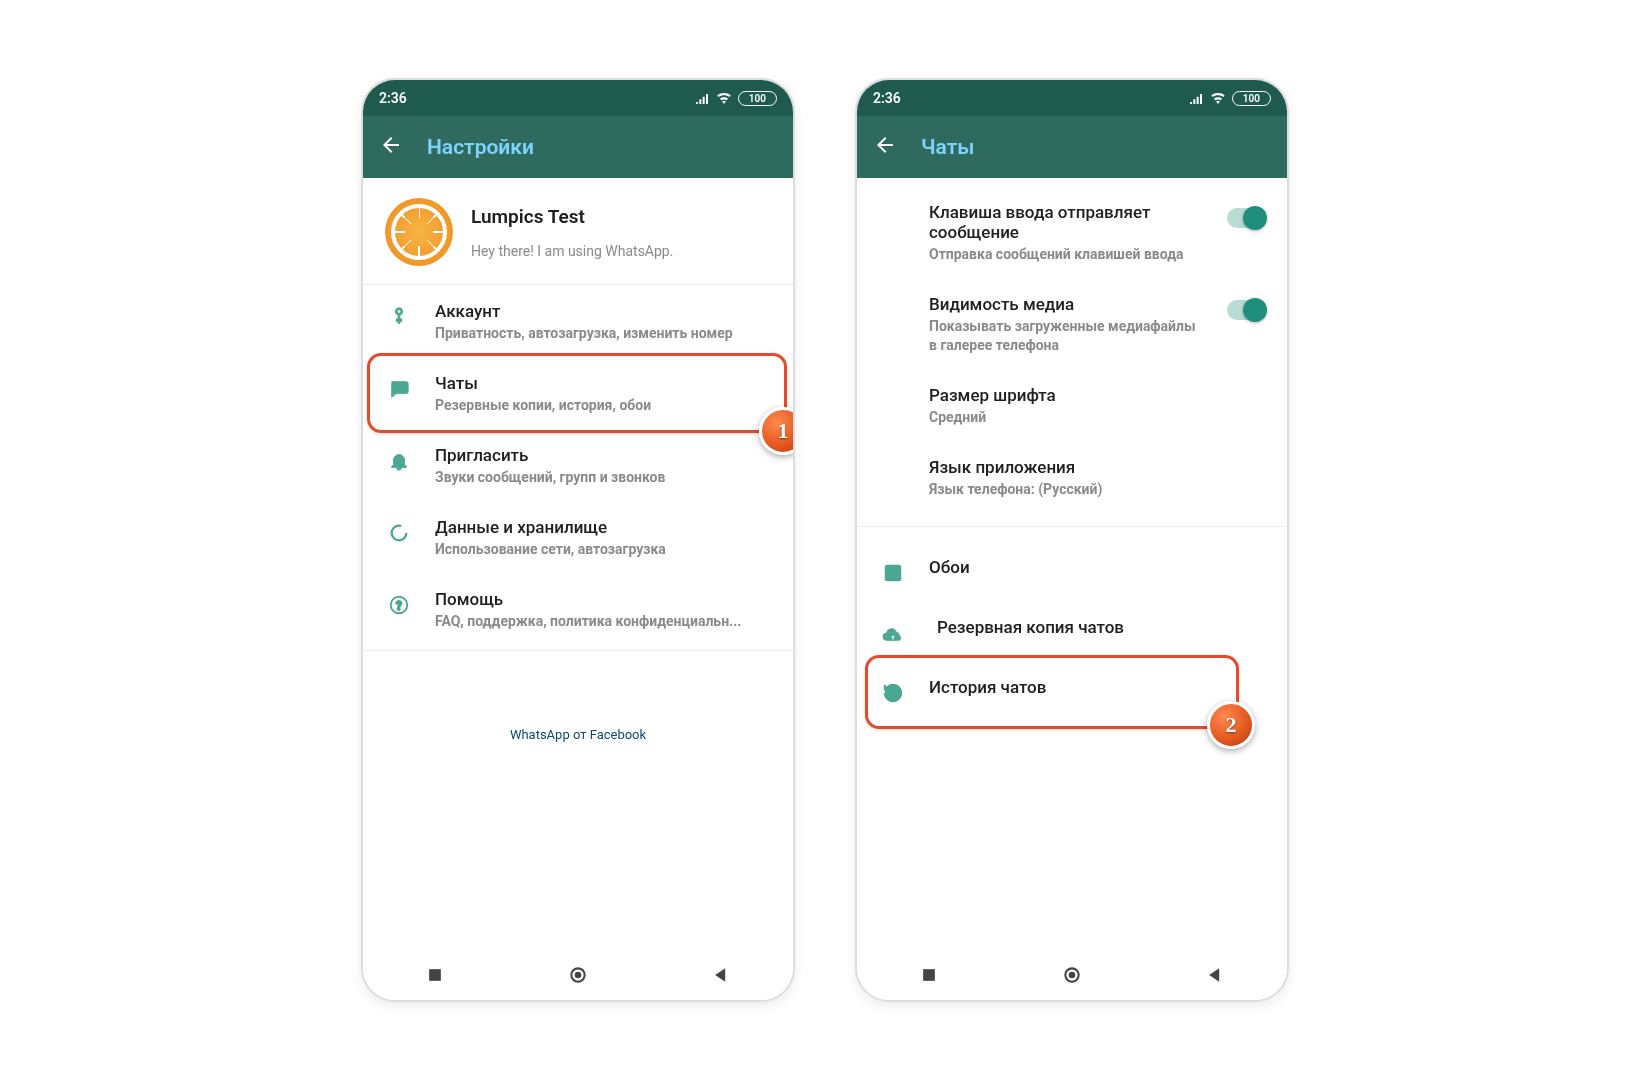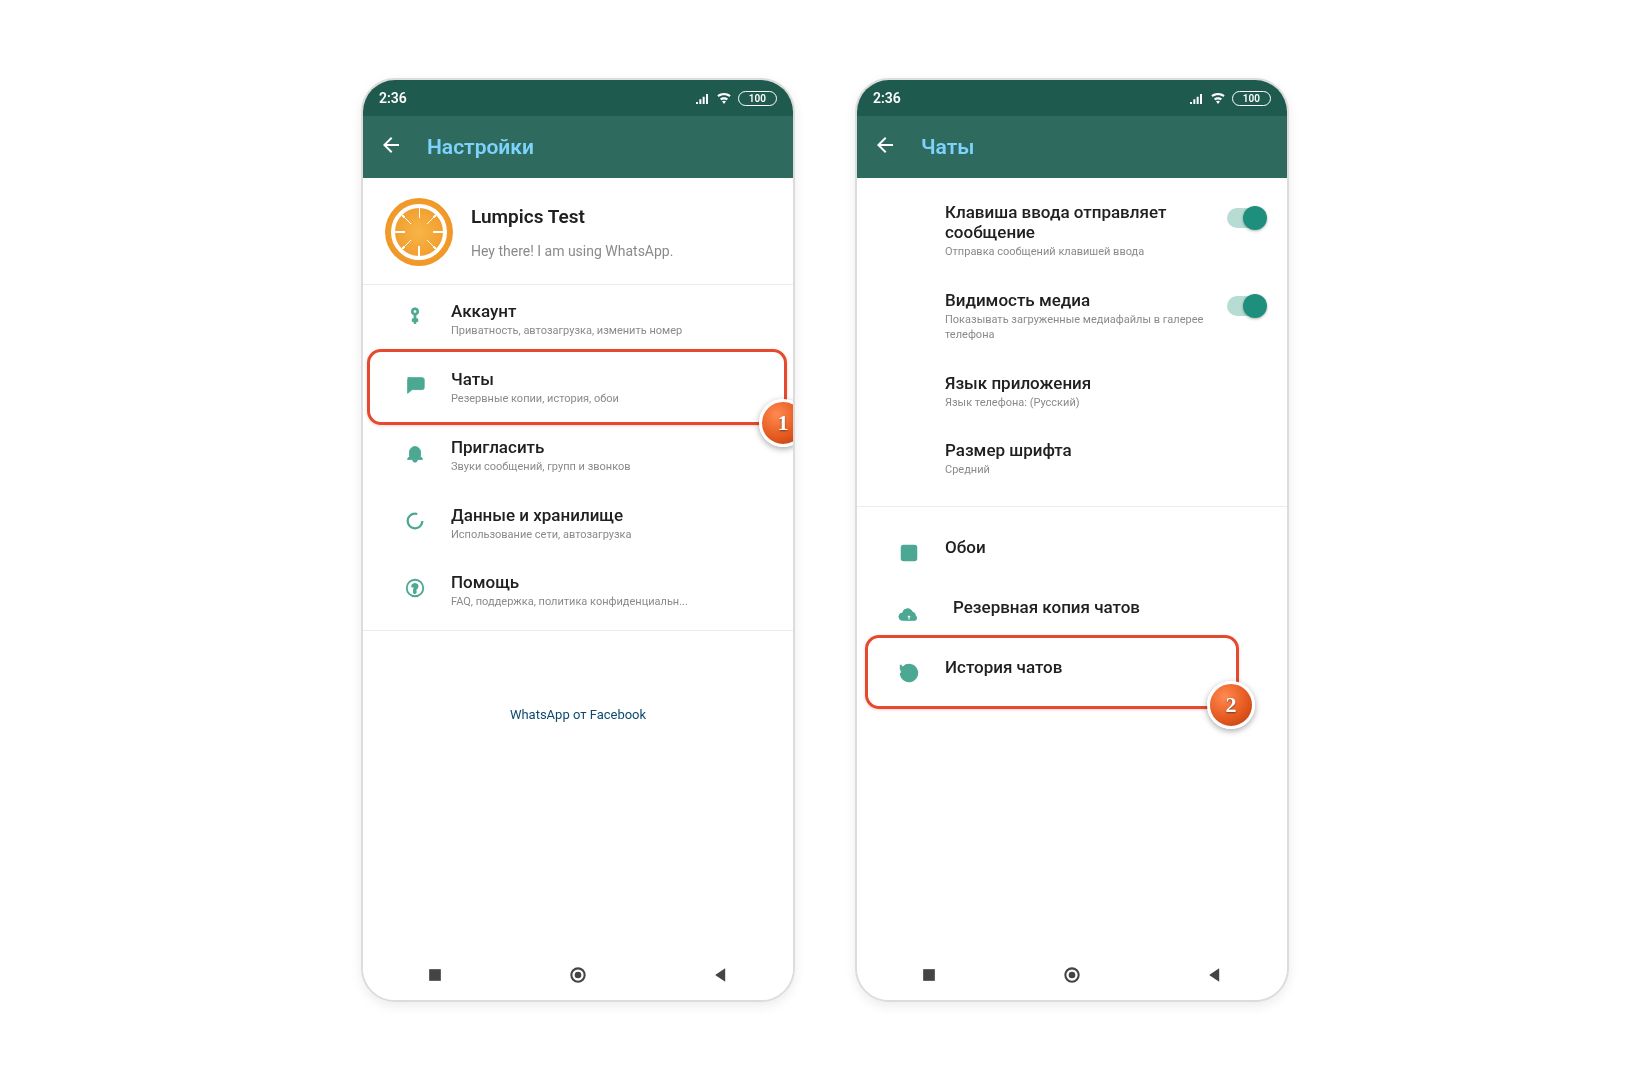--- a/index.html
+++ b/index.html
@@ -50,27 +50,27 @@
                      #fff 178deg 182deg, transparent 182deg 223deg,
                      #fff 223deg 227deg, transparent 227deg 268deg,
                      #fff 268deg 272deg, transparent 272deg 313deg,
                      #fff 313deg 317deg, transparent 317deg 360deg);
     -webkit-mask: radial-gradient(circle, transparent 34%, #000 35%);
             mask: radial-gradient(circle, transparent 34%, #000 35%);
   }
   .profile-text .name { font-size:19px; font-weight:600; color:var(--text-primary); margin-bottom:15px; }
   .profile-text .status { font-size:14px; color:var(--text-secondary); }
   .item {
-    display:flex; align-items:flex-start; gap:22px; padding:16px 22px 14px 22px; position:relative;margin-left:16px;
+    display:flex; align-items:flex-start; gap:22px; padding:16px 22px 14px 22px; position:relative;
   }
   .item .icon { width:28px; height:28px; display:flex; align-items:center; justify-content:center; flex-shrink:0; margin-top:2px; }
   .item .icon svg { width:22px; height:22px; fill:var(--icon-teal); stroke:var(--icon-teal); }
   .item .lines { flex:1; min-width:0; }
   .item .title { font-size:17px; color:var(--text-primary); font-weight:500; margin-bottom:3px; }
-  .item .sub { font-size:11px; color:var(--text-secondary); line-height:1.35; white-space:nowrap; overflow:hidden; text-overflow:ellipsis; }
+  .item .sub { font-size:14px; color:var(--text-secondary); line-height:1.35; white-space:nowrap; overflow:hidden; text-overflow:ellipsis;font-weight:bold; }
   .item .sub.wrap { white-space:normal; }
   .toggle { width:38px; height:20px; border-radius:20px; background:#b7dcd4; position:relative; flex-shrink:0; margin-top:6px; }
   .toggle::after { content:""; position:absolute; right:-2px; top:-2px; width:24px; height:24px; border-radius:50%; background:var(--toggle-on); box-shadow:0 1px 3px rgba(0,0,0,.3); }
   .item.no-sub .title { margin-bottom:0; }
   .item.indent-title .title { margin-left:8px; }
   .divider { height:1px; background:var(--divider); margin:6px 0; }
   .footer-text { text-align:center; font-size:13px; color:#0c4a6e; padding:22px 0 8px; }
   .navbar { height:50px; background:#fff; display:flex; align-items:center; justify-content:space-around; border-top:1px solid transparent; }
   .navbar .navbtn { width:26px; height:26px; display:flex; align-items:center; justify-content:center; }
   .navbar svg { width:20px; height:20px; fill:#444; }
@@ -248,29 +248,29 @@
       <div class="item" style="padding-left:72px;justify-content:flex-end;">
         <div class="lines">
           <div class="title">Видимость медиа</div>
           <div class="sub wrap">Показывать загруженные медиафайлы в галерее телефона</div>
         </div>
         <div class="toggle"></div>
       </div>
 
       <div class="item" style="padding-left:72px;">
         <div class="lines">
+          <div class="title">Размер шрифта</div>
+          <div class="sub">Средний</div>
+        </div>
+      </div>
+
+      <div class="item" style="padding-left:72px;">
+        <div class="lines">
           <div class="title">Язык приложения</div>
           <div class="sub">Язык телефона: (Русский)</div>
-        </div>
-      </div>
-
-      <div class="item" style="padding-left:72px;">
-        <div class="lines">
-          <div class="title">Размер шрифта</div>
-          <div class="sub">Средний</div>
         </div>
       </div>
 
       <div class="divider" style="margin:14px 0;"></div>
 
       <div class="item no-sub">
         <span class="icon">
             <svg viewBox="0 0 24 24" fill="none" stroke-width="2">
               <rect x="4" y="4" width="16" height="16" rx="2" stroke="var(--icon-teal)"></rect>
               <circle cx="9" cy="9" r="1.5" fill="var(--icon-teal)"></circle>

